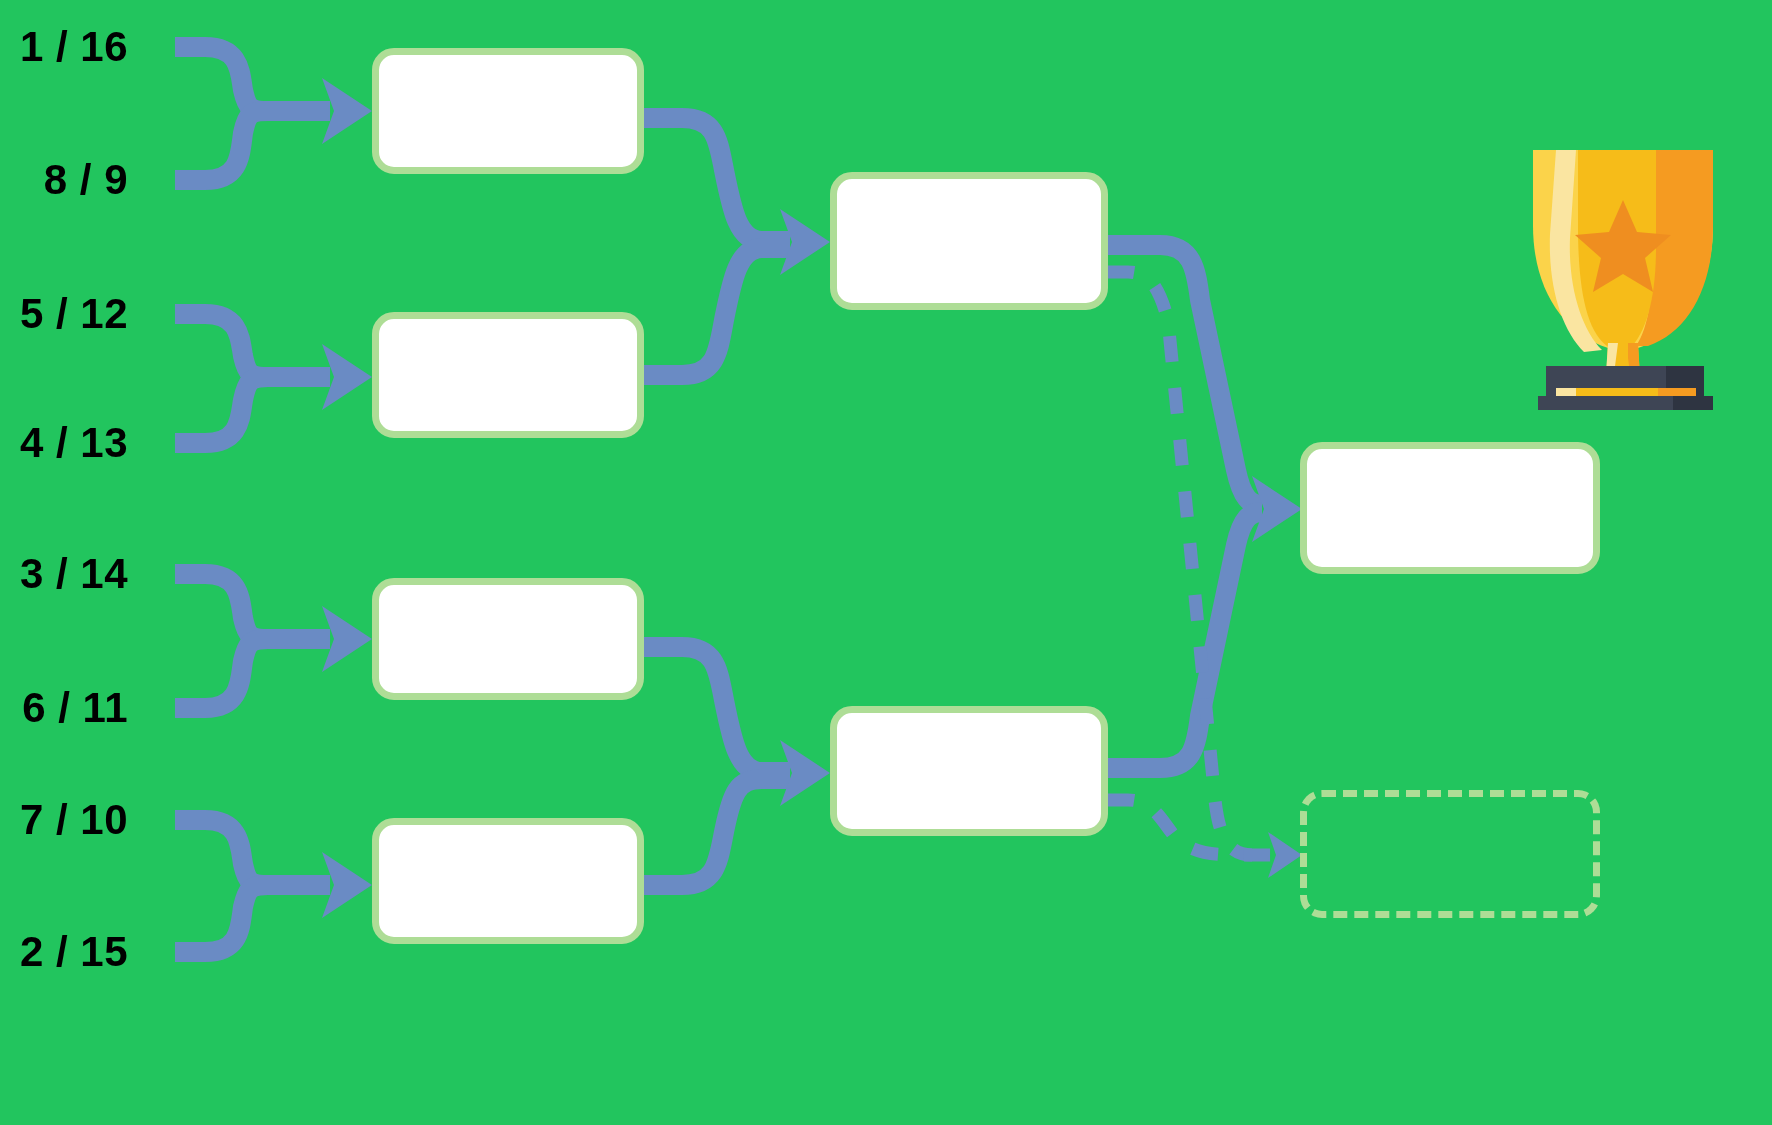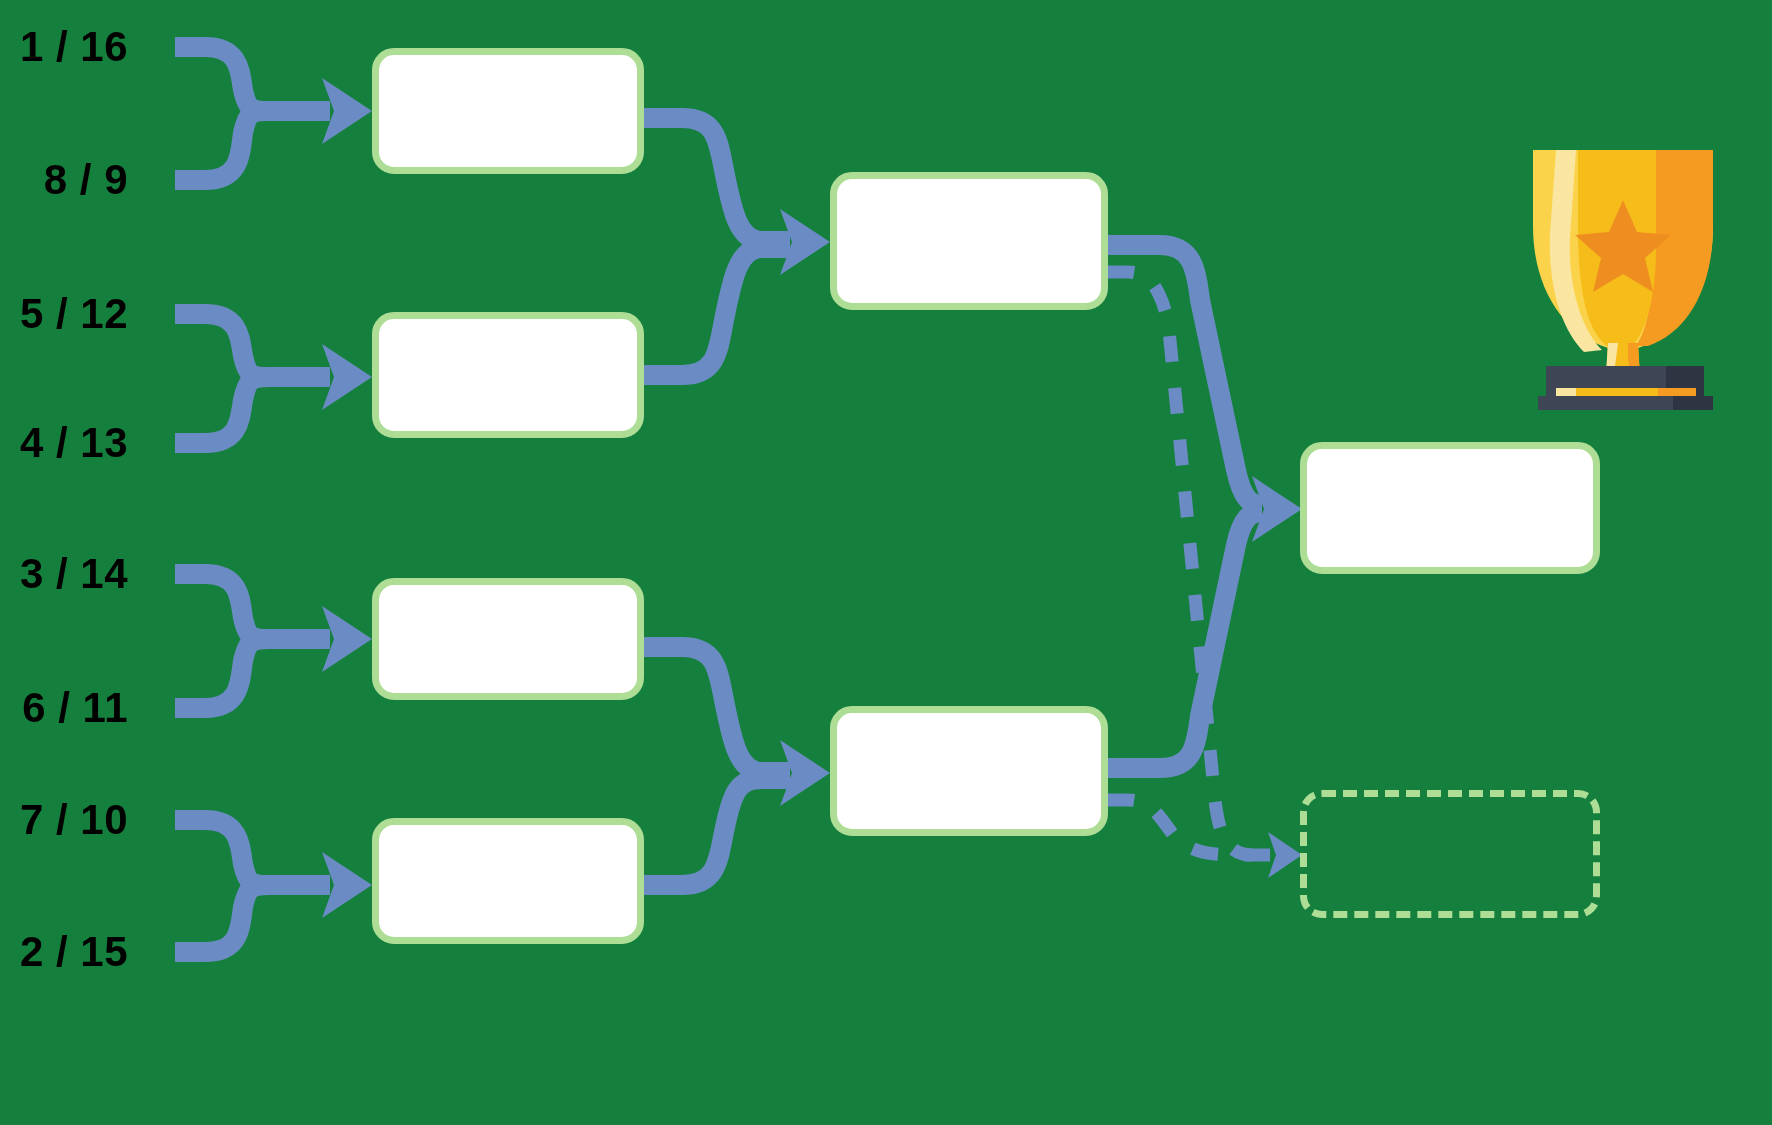--- a/index.html
+++ b/index.html
@@ -8,21 +8,21 @@
     padding: 0;
     background: #ffffff;
   }
   body {
     font-family: "Liberation Sans", sans-serif;
   }
   #bracket-root {
     position: relative;
     width: 1772px;
     height: 1125px;
-    background: #15803d;
+    background: #22c55e;
     overflow: hidden;
   }
   #bracket-svg {
     position: absolute;
     left: 0;
     top: 0;
     width: 1772px;
     height: 1125px;
   }
   .seed-label {

